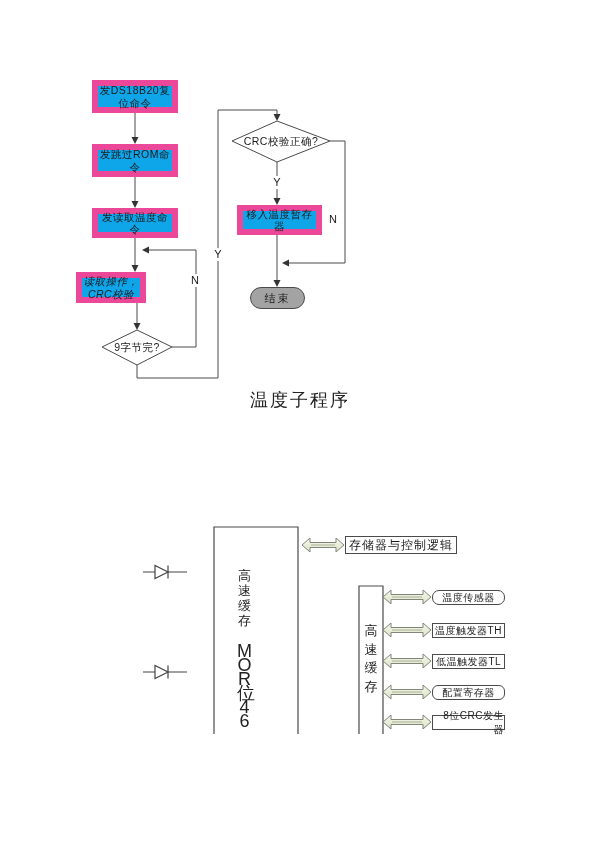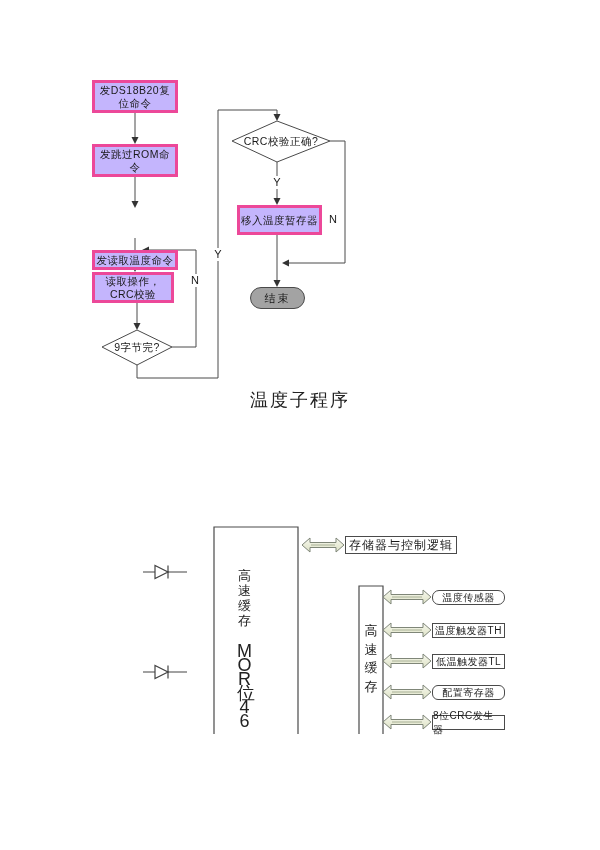--- a/index.html
+++ b/index.html
@@ -8,21 +8,21 @@
     width:600px;height:850px;
     margin:0 auto;
     background:#ffffff;
     font-family:"Liberation Sans","DejaVu Sans",sans-serif;
     color:#1a1a1a;
     overflow:hidden;
   }
   .layer{position:absolute;left:0;top:0;}
   .fc-box{
     position:absolute;box-sizing:border-box;
-    border:3px solid #ec4899;background:#c4b5fd;
+    border:6px solid #ec4899;background:#0ea5e9;
     display:flex;align-items:center;justify-content:center;
     font-size:10.5px;text-align:center;line-height:1.15;
     letter-spacing:0.5px;
   }
   .fc-diamond-text{
     position:absolute;text-align:center;font-size:10.5px;letter-spacing:0.5px;
   }
   .fc-label{
     position:absolute;width:14px;text-align:center;
     font-size:11px;background:#ffffff;line-height:13px;
@@ -34,21 +34,21 @@
     font-size:11px;letter-spacing:2px;
   }
   .caption{
     position:absolute;text-align:center;
     font-size:18px;letter-spacing:2px;color:#222;
   }
   .bd-box{
     position:absolute;box-sizing:border-box;
     border:1px solid #4a4a4a;background:#fff;
     display:flex;align-items:center;justify-content:center;
-    text-align:left;letter-spacing:1px;
+    text-align:right;letter-spacing:1px;
   }
   .bd-memlogic{font-size:12px;}
   .bd-register{font-size:10px;letter-spacing:0.5px;}
   .vtext{
     position:absolute;
     text-align:center;
     word-break:break-all;
     color:#222;
   }
   .vtext-main{width:15px;font-size:13px;line-height:15px;letter-spacing:0;}
@@ -134,23 +134,23 @@
     <g fill="url(#arrowFill)" stroke="#7f8678" stroke-width="1">
       <polygon points="383,722 391,715 391,719.5 423,719.5 423,715 431,722 423,729 423,724.5 391,724.5 391,729"></polygon>
       <line x1="392" y1="722" x2="422" y2="722" stroke="#a8b096"></line>
     </g>
   </svg>
 
   <div class="fc-box" style="left:92px;top:80px;width:86px;height:33px;">发DS18B20复位命令</div>
 
   <div class="fc-box" style="left:92px;top:144px;width:86px;height:33px;">发跳过ROM命令</div>
 
-  <div class="fc-box" style="left:92px;top:208px;width:86px;height:20px;margin-top:42px;">发读取温度命令</div>
+  <div class="fc-box" style="left:92px;top:208px;width:86px;height:30px;">发读取温度命令</div>
 
-  <div class="fc-box" style="left:92px;top:272px;width:82px;height:31px;">读取操作，CRC校验</div>
+  <div class="fc-box" style="left:76px;top:272px;width:70px;height:31px;font-style:italic;">读取操作，CRC校验</div>
 
   <div class="fc-diamond-text" style="left:97px;top:341px;width:80px;">9字节完?</div>
 
   <div class="fc-diamond-text" style="left:231px;top:135px;width:100px;">CRC校验正确?</div>
 
   <div class="fc-box" style="left:237px;top:205px;width:85px;height:30px;">移入温度暂存器</div>
 
   <div class="fc-terminal" style="left:250px;top:287px;width:55px;height:22px;">结束</div>
 
   <div class="fc-label" style="left:188px;top:274px;">N</div>

